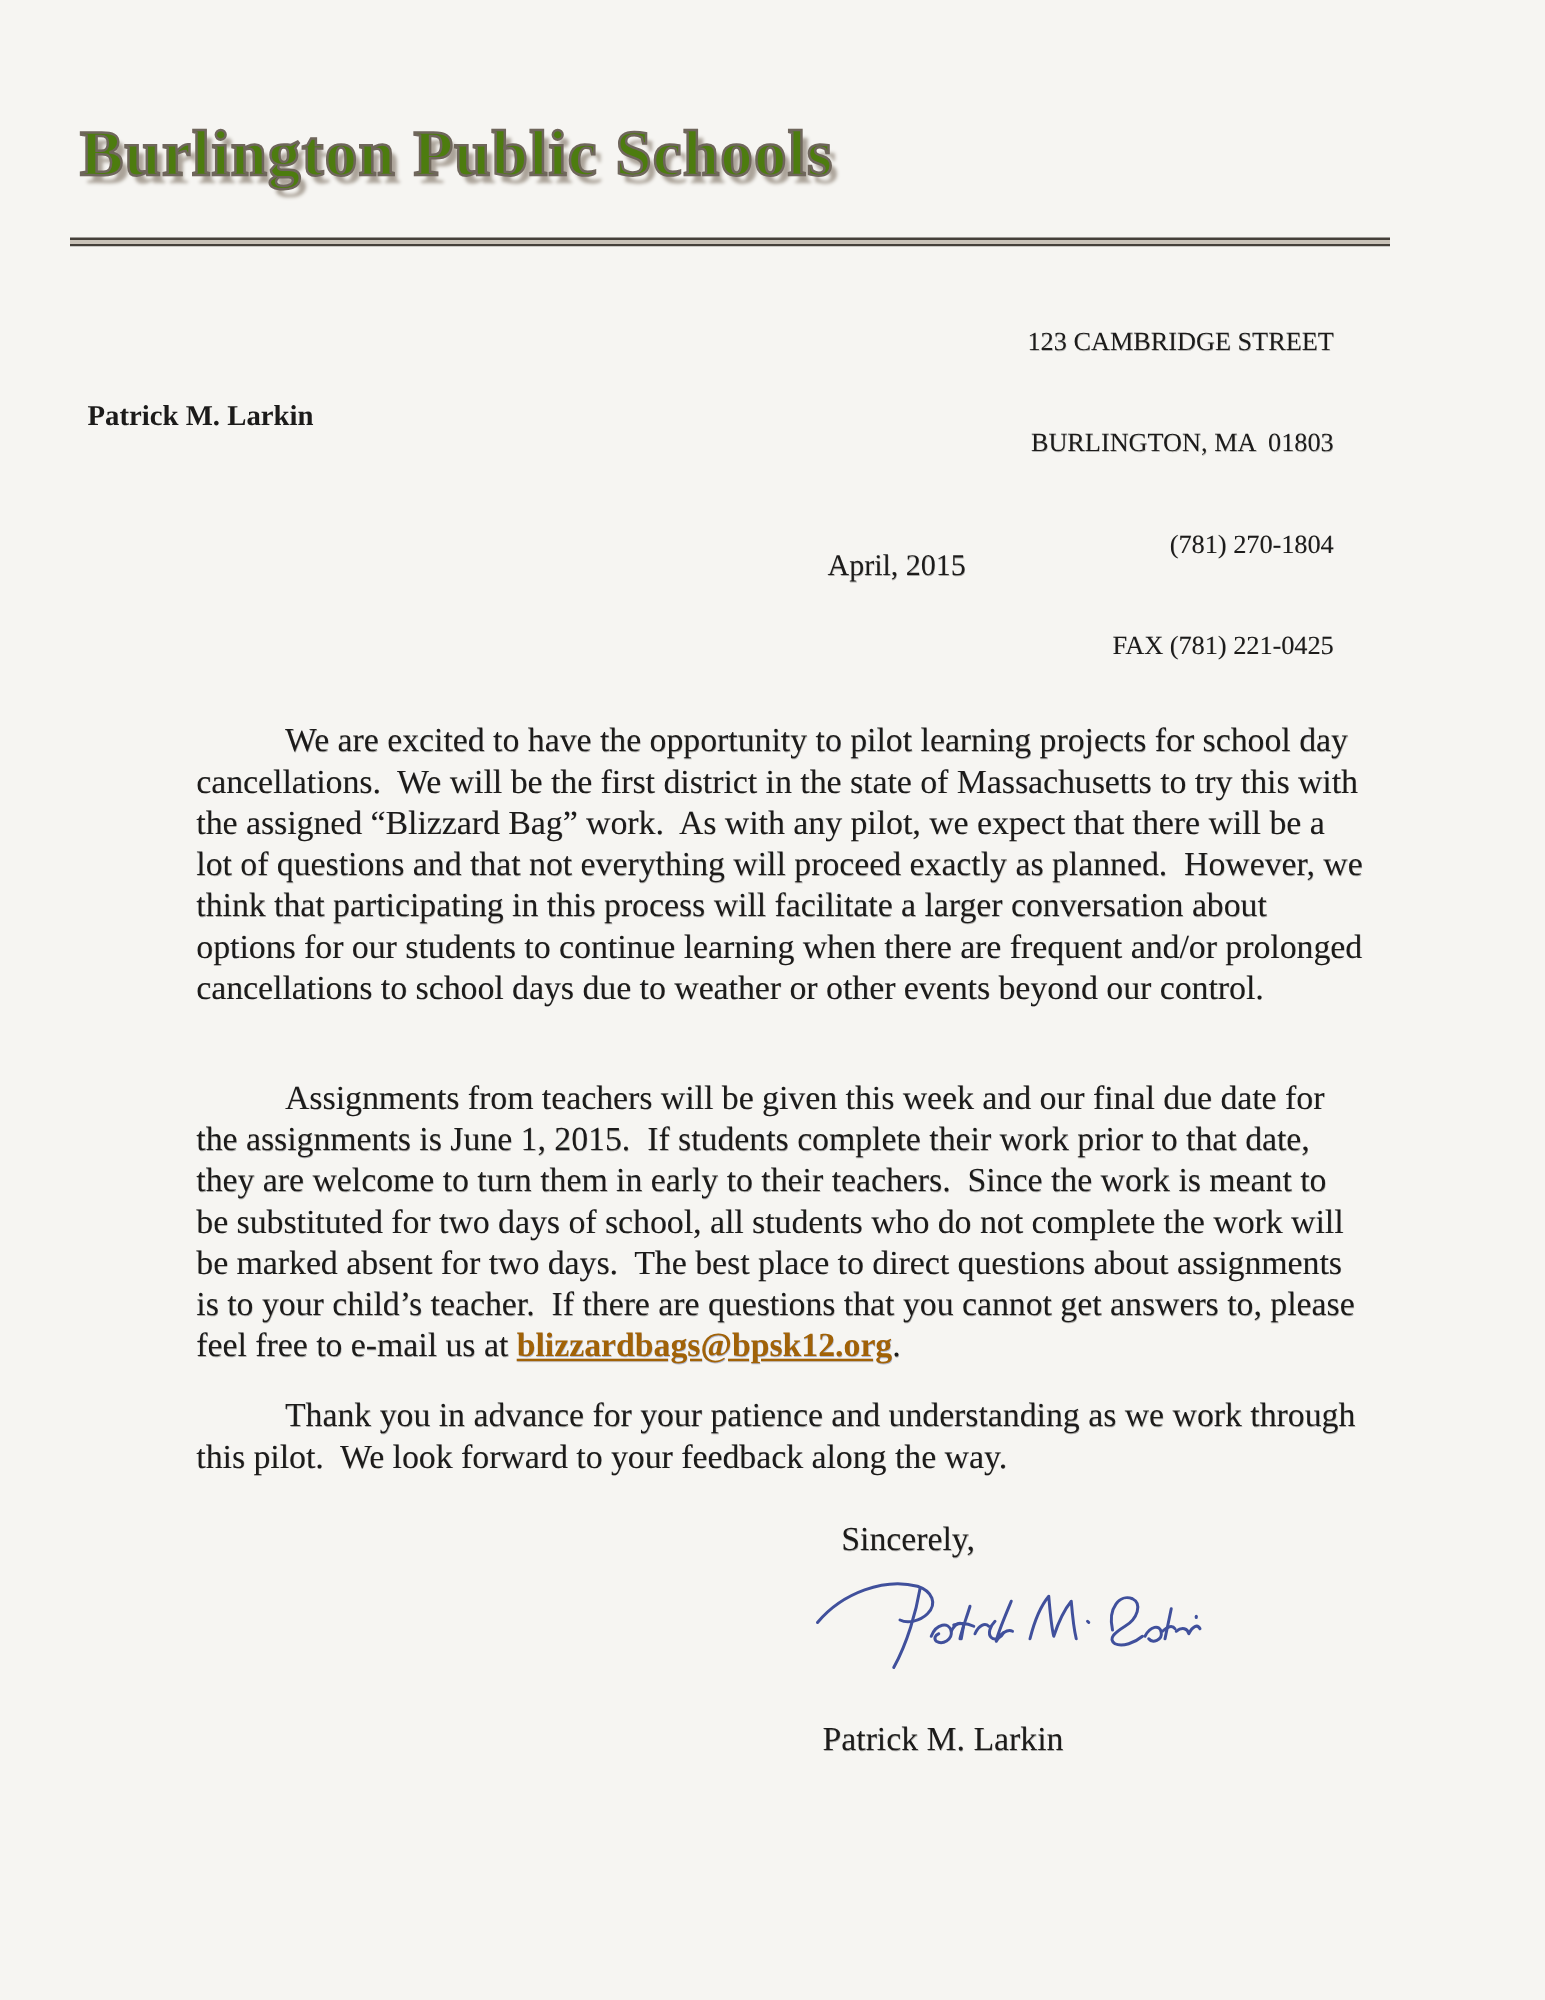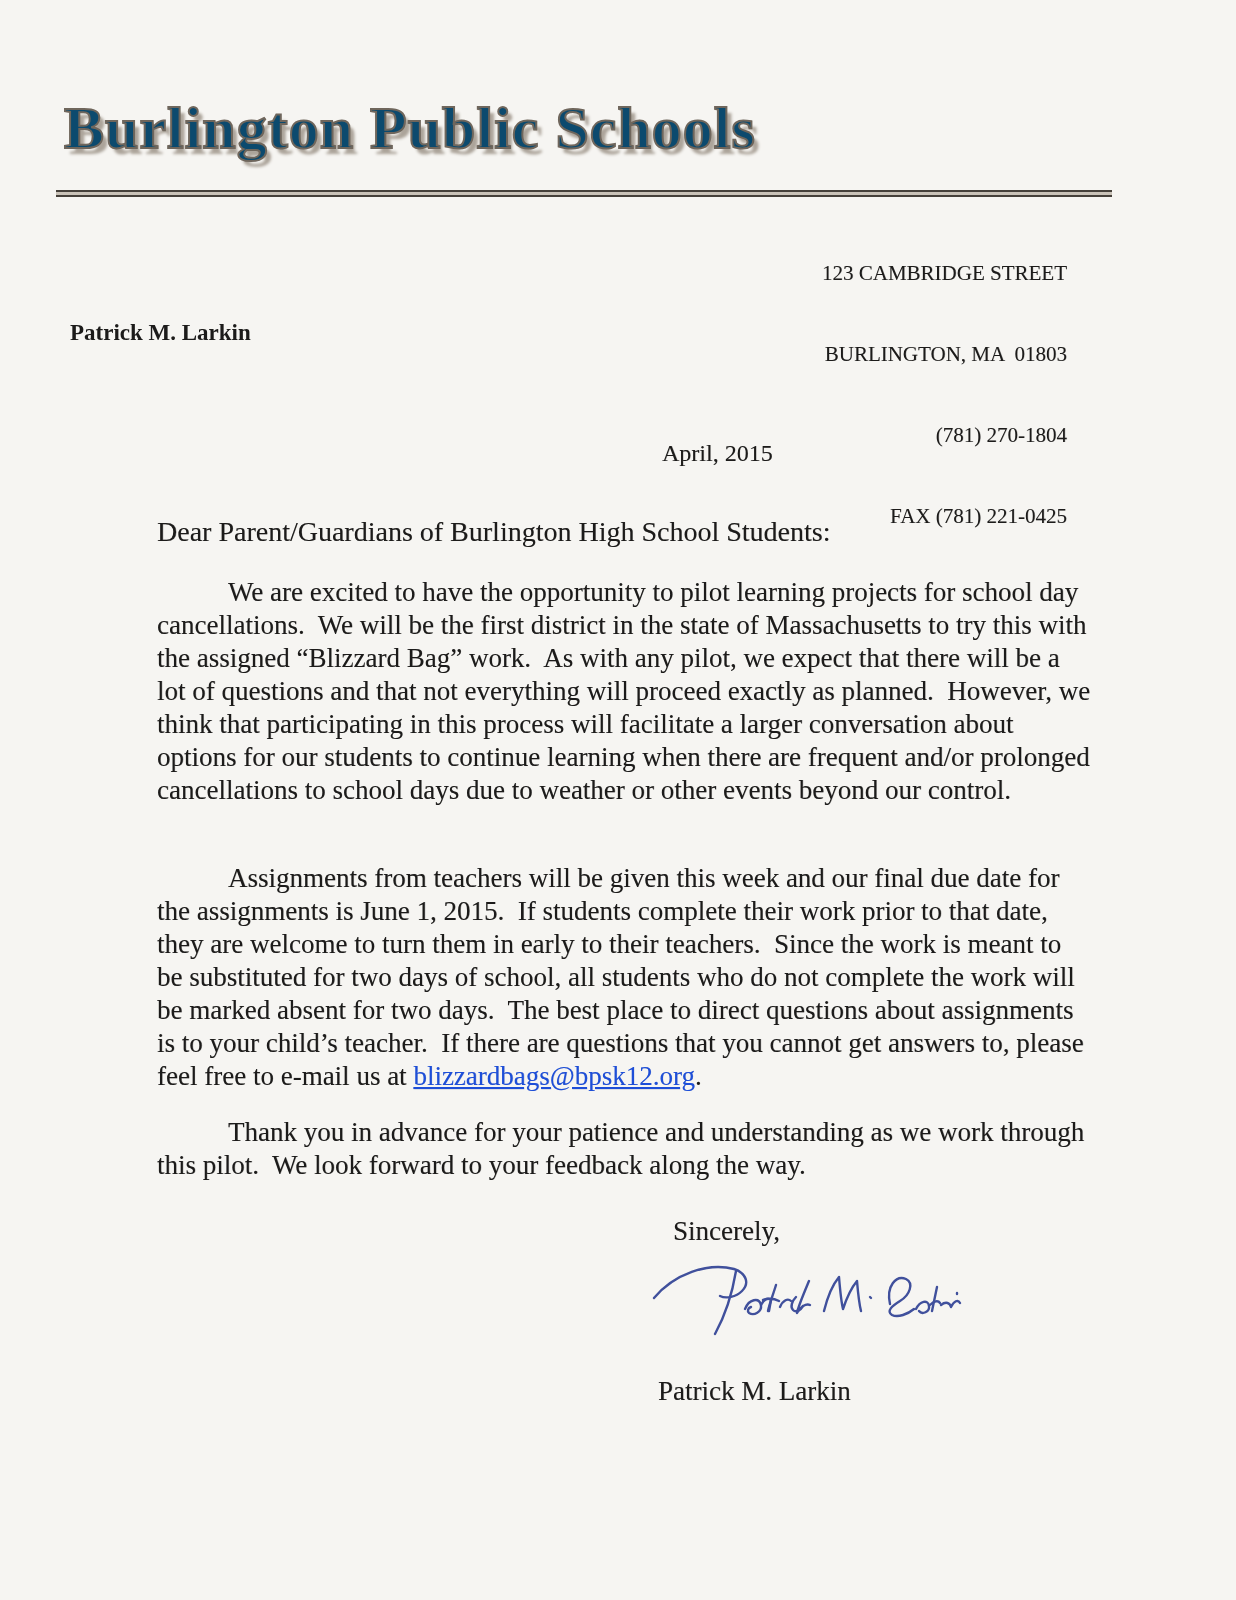--- a/index.html
+++ b/index.html
@@ -12,23 +12,23 @@
     overflow: hidden;
     font-family: "Liberation Serif", serif;
     color: #1c1b1a;
   }
   .school-title {
     position: absolute;
     left: 64px;
     top: 94px;
     font-family: "Liberation Serif", serif;
     font-weight: 700;
-    font-size: 60px;
+    font-size: 52px;
     letter-spacing: 1px;
-    color: #0c4a6e;
+    color: #4d7c0f;
     -webkit-text-stroke: 2px #6f665c;
     text-shadow: 5px 6px 3px #aca49a;
     white-space: nowrap;
   }
   .letterhead-rule {
     position: absolute;
     left: 56px;
     top: 190px;
     width: 1056px;
     height: 7px;
@@ -86,24 +86,25 @@
     white-space: pre-wrap;
     margin: 0;
   }
   .para-1 { top: 576px; }
   .para-2 { top: 862px; }
   .para-3 { top: 1116px; }
   .letter-text, .body-para, .salutation, .letter-date, .closing, .typed-name {
     text-shadow: 0.4px 0.4px 0 rgba(30,30,30,0.35);
   }
   .email-link {
-    color: #1d4ed8;
+    color: #a16207;
     text-decoration: underline;
     text-shadow: 0.4px 0.4px 0 rgba(52,80,164,0.35);
     cursor: pointer;
+    font-weight: bold;
   }
   .closing {
     position: absolute;
     left: 673px;
     top: 1216px;
     font-size: 27px;
   }
   .signature {
     position: absolute;
     left: 648px;
@@ -133,21 +134,20 @@
     <div>(781) 270-1804</div>
     <div>FAX (781) 221-0425</div>
   </div>
 
   <div class="sender-block">
     <div class="sender-name">Patrick M. Larkin</div>
   </div>
 
   <div class="letter-date">April, 2015</div>
 
-  <div class="salutation">Dear Parent/Guardians of Burlington High School Students:</div>
 
   <p class="body-para para-1">We are excited to have the opportunity to pilot learning projects for school day cancellations.  We will be the first district in the state of Massachusetts to try this with the assigned “Blizzard Bag” work.  As with any pilot, we expect that there will be a lot of questions and that not everything will proceed exactly as planned.  However, we think that participating in this process will facilitate a larger conversation about options for our students to continue learning when there are frequent and/or prolonged cancellations to school days due to weather or other events beyond our control.</p>
 
   <p class="body-para para-2"><span>Assignments from teachers will be given this week and our final due date for the assignments is June 1, 2015.  If students complete their work prior to that date, they are welcome to turn them in early to their teachers.  Since the work is meant to be substituted for two days of school, all students who do not complete the work will be marked absent for two days.  The best place to direct questions about assignments is to your child’s teacher.  If there are questions that you cannot get answers to, please feel free to e-mail us at </span><a class="email-link">blizzardbags@bpsk12.org</a><span>.</span></p>
 
   <p class="body-para para-3">Thank you in advance for your patience and understanding as we work through this pilot.  We look forward to your feedback along the way.</p>
 
   <div class="closing">Sincerely,</div>
 
   <svg class="signature" viewBox="0 0 320 96">

